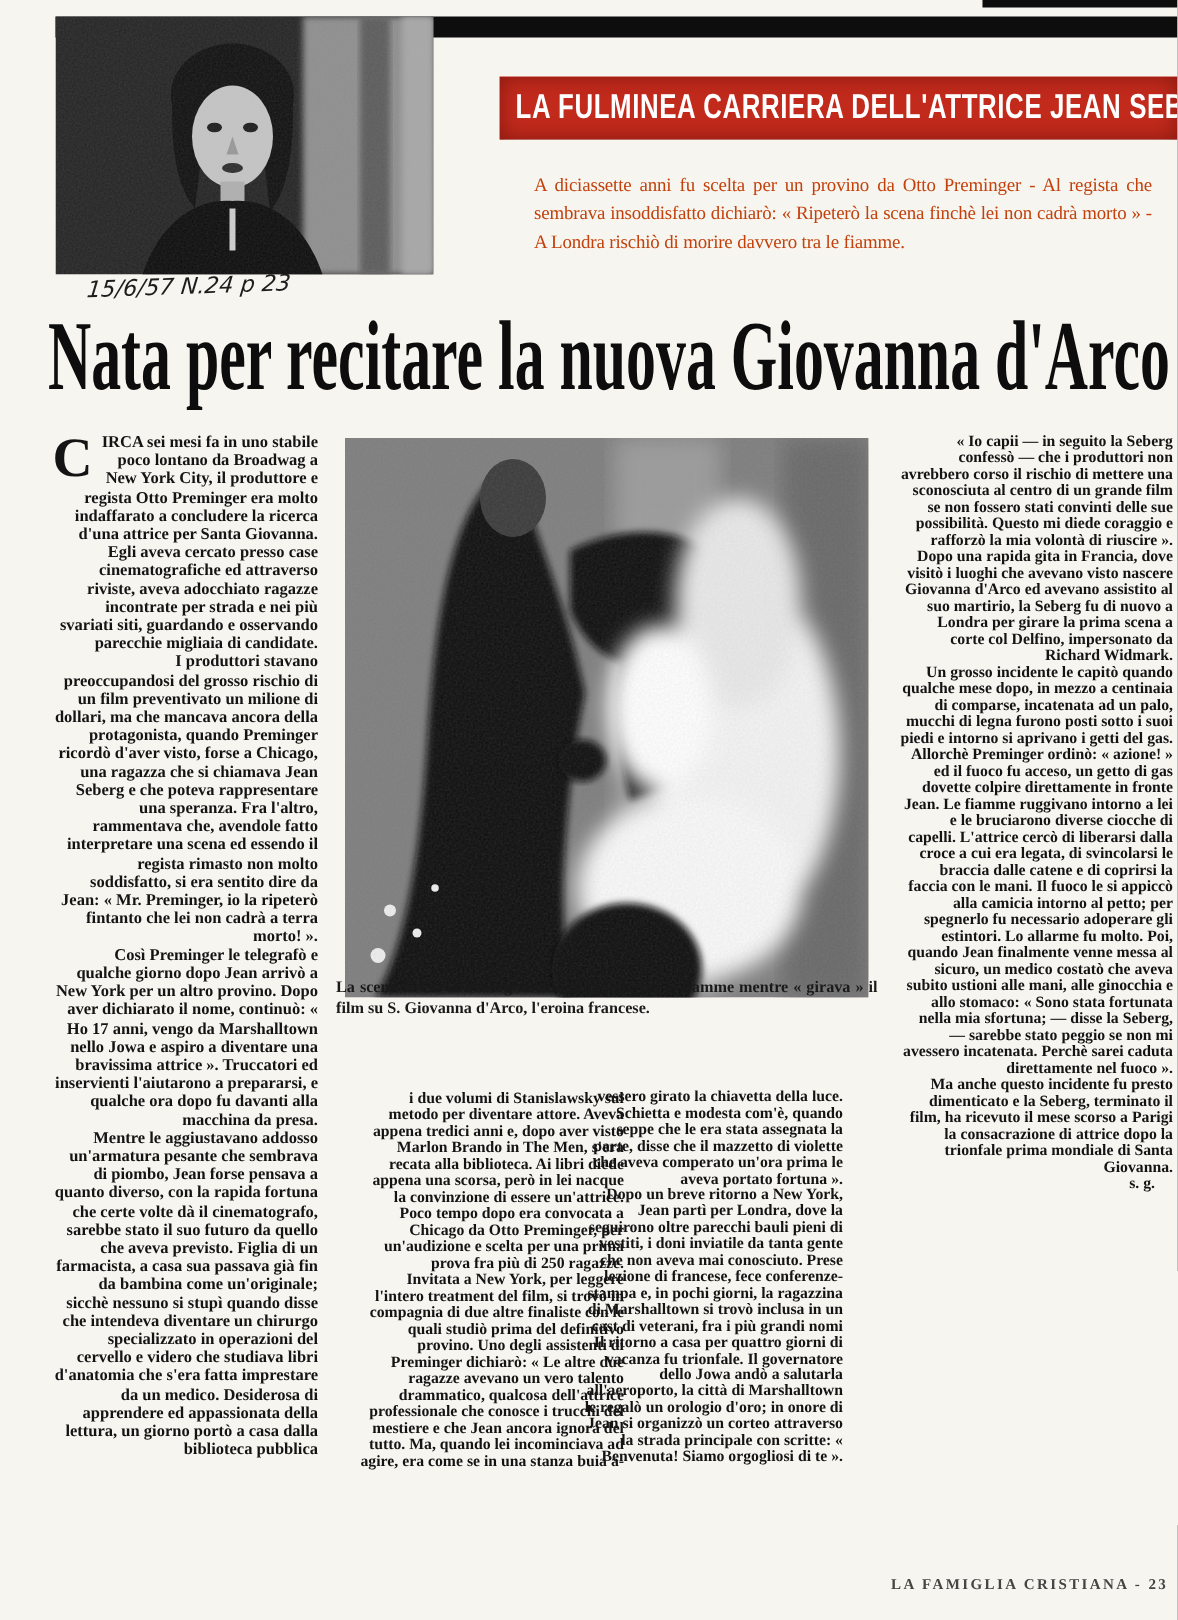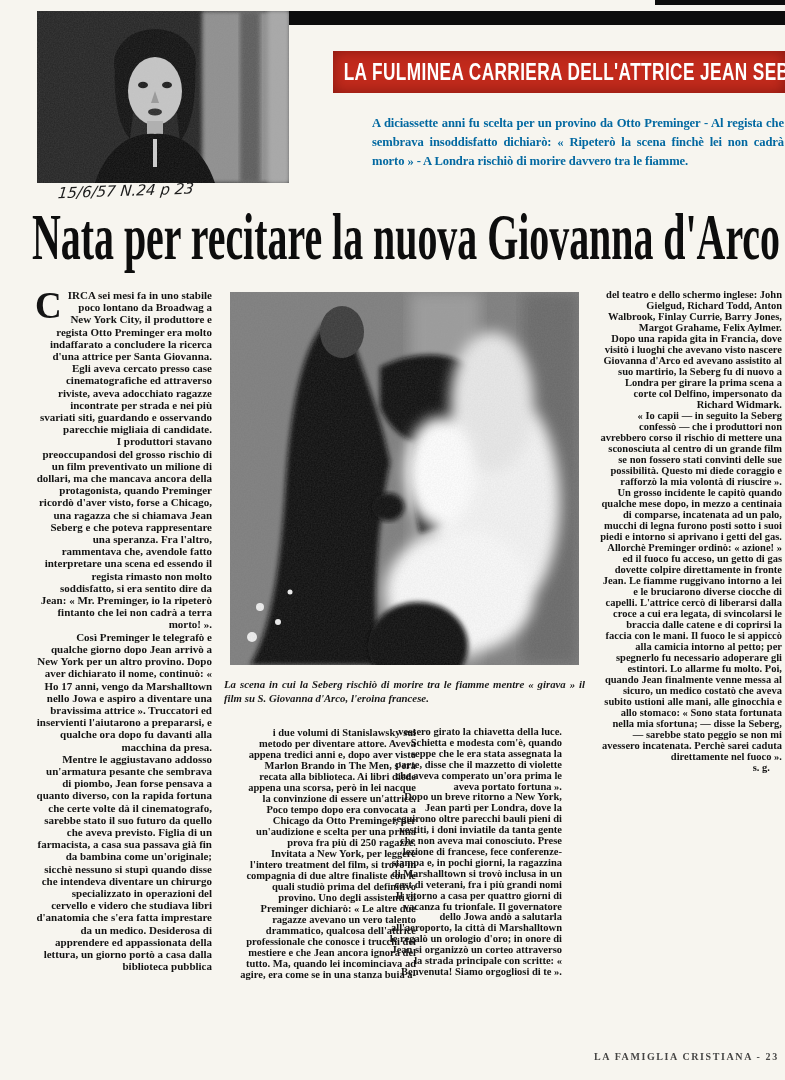--- a/index.html
+++ b/index.html
@@ -5,34 +5,34 @@
   html,body{margin:0;padding:0;background:#9a9a9a;}
   .page{position:relative;width:785px;height:1080px;background:#f7f5ef;overflow:hidden;
         font-family:"Liberation Serif","DejaVu Serif",serif;color:#141414;}
   .bar{position:absolute;background:#0d0d0d;}
   .photo{position:absolute;}
   .banner{position:absolute;left:333px;top:51px;width:452px;height:42px;background:#c22a1c;
           display:flex;align-items:center;box-shadow:inset 0 0 14px rgba(60,0,0,.45);}
   .banner span{color:#fff;font-family:"Liberation Sans","DejaVu Sans",sans-serif;font-weight:bold;
           font-size:21px;white-space:nowrap;padding-left:13px;transform:scale(.82,1.1);
           transform-origin:left center;letter-spacing:.5px;}
-  .standfirst{position:absolute;left:372px;top:114px;width:412px;color:#0369a1;font-weight:bold;
+  .standfirst{position:absolute;left:356px;top:114px;width:412px;color:#c2410c;font-weight:normal;
           font-size:12.6px;line-height:19px;text-align:justify;letter-spacing:-.1px;}
   .annotation{position:absolute;left:58px;top:180px;width:240px;font-family:"DejaVu Sans",sans-serif;
           font-style:italic;font-size:15px;color:#1d1d1d;transform:rotate(-2deg) skewX(-8deg);}
   .headline{position:absolute;left:30px;top:197px;}
   .col{position:absolute;text-align:justify;font-weight:bold;overflow:hidden;}
   .col p{margin:0;text-align:right;}
   .col p.ind{text-indent:9px;}
   .col1{left:35px;top:289px;width:177px;height:790px;font-size:11px;line-height:12.2px;}
   .col2{left:240px;top:727px;width:176px;height:322px;font-size:10.5px;line-height:11px;}
   .col3{left:386px;top:727px;width:176px;height:322px;font-size:10.5px;line-height:10.9px;}
   .col4{left:600px;top:289px;width:182px;height:772px;font-size:10.5px;line-height:11px;}
   .dropcap{float:left;font-size:37px;line-height:31px;font-weight:bold;margin:1px 4px 0 0;}
-  .caption{position:absolute;left:224px;top:678px;width:361px;font-style:italic;font-weight:bold;
+  .caption{position:absolute;left:224px;top:652px;width:361px;font-weight:bold;
           font-size:10.8px;line-height:13.5px;text-align:justify;color:#1a1a1a;}
   .signature{text-align:right;padding-right:12px;margin-top:3px;}
   .footer{position:absolute;left:594px;top:1051px;width:192px;text-align:left;font-size:10px;
           font-weight:bold;letter-spacing:1.6px;color:#262626;opacity:.85;white-space:nowrap;}
 </style>
 </head>
 <body>
 
 <div class="page">
 
@@ -134,24 +134,24 @@
     <p class="ind">Invitata a New York, per leggere l'intero treatment del film, si trovò in compagnia di due altre finaliste con le quali studiò prima del definitivo provino. Uno degli assistenti di Preminger dichiarò: « Le altre due ragazze avevano un vero talento drammatico, qualcosa dell'attrice professionale che conosce i trucchi del mestiere e che Jean ancora ignora del tutto. Ma, quando lei incominciava ad agire, era come se in una stanza buia a-</p>
   </div>
 
   <div class="col col3">
     <p>vessero girato la chiavetta della luce. Schietta e modesta com'è, quando seppe che le era stata assegnata la parte, disse che il mazzetto di violette che aveva comperato un'ora prima le aveva portato fortuna ».</p>
     <p class="ind">Dopo un breve ritorno a New York, Jean partì per Londra, dove la seguirono oltre parecchi bauli pieni di vestiti, i doni inviatile da tanta gente che non aveva mai conosciuto. Prese lezione di francese, fece conferenze-stampa e, in pochi giorni, la ragazzina di Marshalltown si trovò inclusa in un cast di veterani, fra i più grandi nomi</p>
     <p class="ind">Il ritorno a casa per quattro giorni di vacanza fu trionfale. Il governatore dello Jowa andò a salutarla all'aeroporto, la città di Marshalltown le regalò un orologio d'oro; in onore di Jean si organizzò un corteo attraverso la strada principale con scritte: « Benvenuta! Siamo orgogliosi di te ».</p>
   </div>
 
   <div class="col col4">
-    <p>del teatro e dello schermo inglese: John Gielgud, Richard Todd, Anton Walbrook, Finlay Currie, Barry Jones, Margot Grahame, Felix Aylmer.</p>
+    <p class="ind">« Io capii — in seguito la Seberg confessò — che i produttori non avrebbero corso il rischio di mettere una sconosciuta al centro di un grande film se non fossero stati convinti delle sue possibilità. Questo mi diede coraggio e rafforzò la mia volontà di riuscire ».</p>
     <p class="ind">Dopo una rapida gita in Francia, dove visitò i luoghi che avevano visto nascere Giovanna d'Arco ed avevano assistito al suo martirio, la Seberg fu di nuovo a Londra per girare la prima scena a corte col Delfino, impersonato da Richard Widmark.</p>
-    <p class="ind">« Io capii — in seguito la Seberg confessò — che i produttori non avrebbero corso il rischio di mettere una sconosciuta al centro di un grande film se non fossero stati convinti delle sue possibilità. Questo mi diede coraggio e rafforzò la mia volontà di riuscire ».</p>
     <p class="ind">Un grosso incidente le capitò quando qualche mese dopo, in mezzo a centinaia di comparse, incatenata ad un palo, mucchi di legna furono posti sotto i suoi piedi e intorno si aprivano i getti del gas. Allorchè Preminger ordinò: « azione! » ed il fuoco fu acceso, un getto di gas dovette colpire direttamente in fronte Jean. Le fiamme ruggivano intorno a lei e le bruciarono diverse ciocche di capelli. L'attrice cercò di liberarsi dalla croce a cui era legata, di svincolarsi le braccia dalle catene e di coprirsi la faccia con le mani. Il fuoco le si appiccò alla camicia intorno al petto; per spegnerlo fu necessario adoperare gli estintori. Lo allarme fu molto. Poi, quando Jean finalmente venne messa al sicuro, un medico costatò che aveva subito ustioni alle mani, alle ginocchia e allo stomaco: « Sono stata fortunata nella mia sfortuna; — disse la Seberg, — sarebbe stato peggio se non mi avessero incatenata. Perchè sarei caduta direttamente nel fuoco ».</p>
+    <p class="ind">Ma anche questo incidente fu presto dimenticato e la Seberg, terminato il film, ha ricevuto il mese scorso a Parigi la consacrazione di attrice dopo la trionfale prima mondiale di Santa Giovanna.</p>
     <p class="signature">s. g.</p>
   </div>
 
   <div class="footer">
     <span>LA FAMIGLIA CRISTIANA</span>
     <span>-</span>
     <span>23</span>
   </div>
 
 </div>

